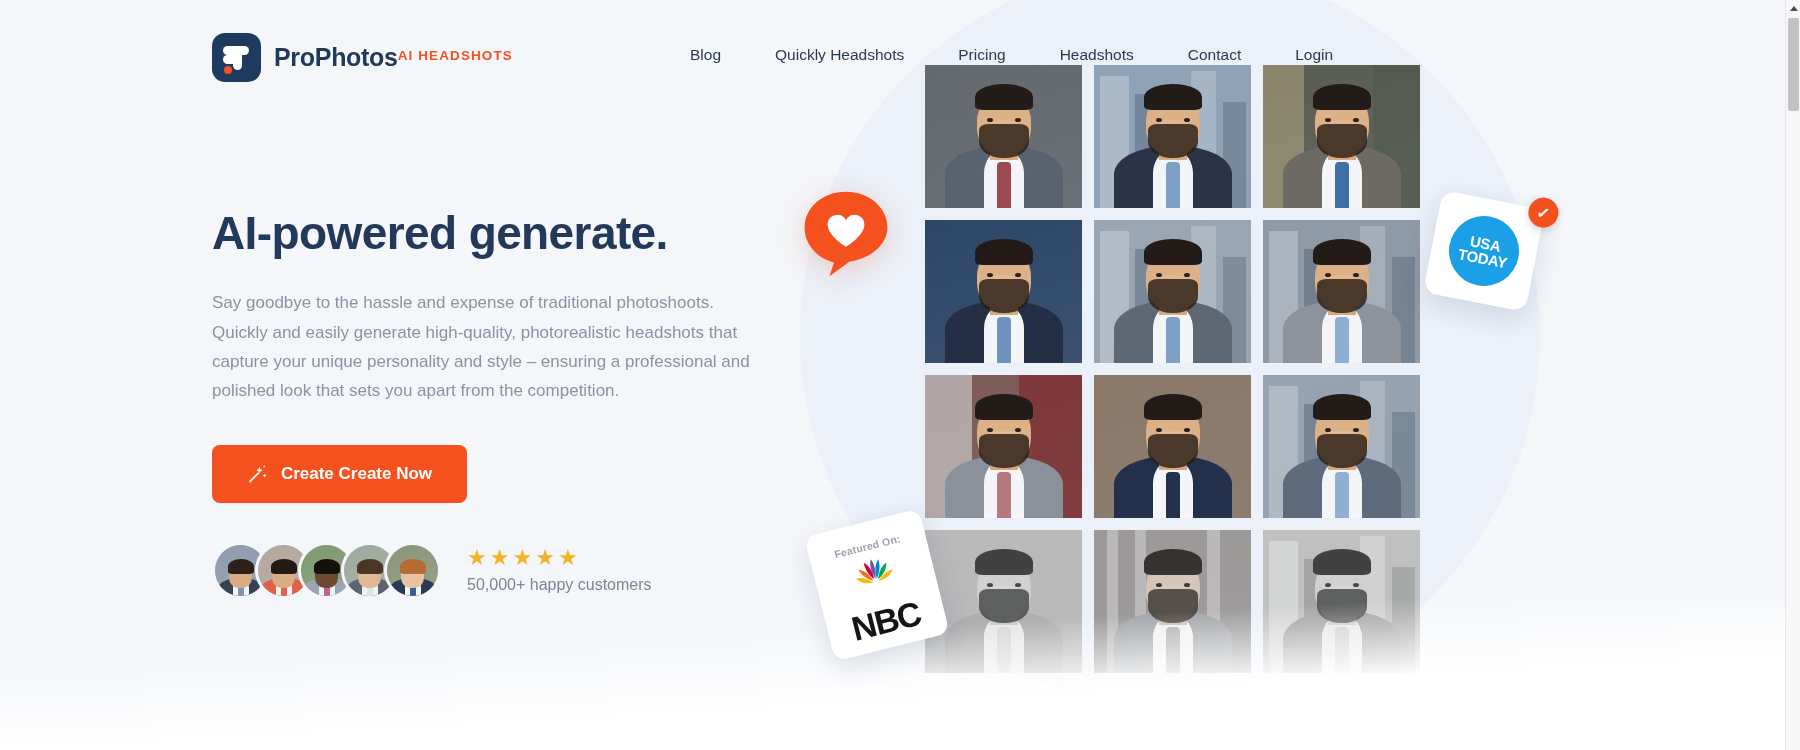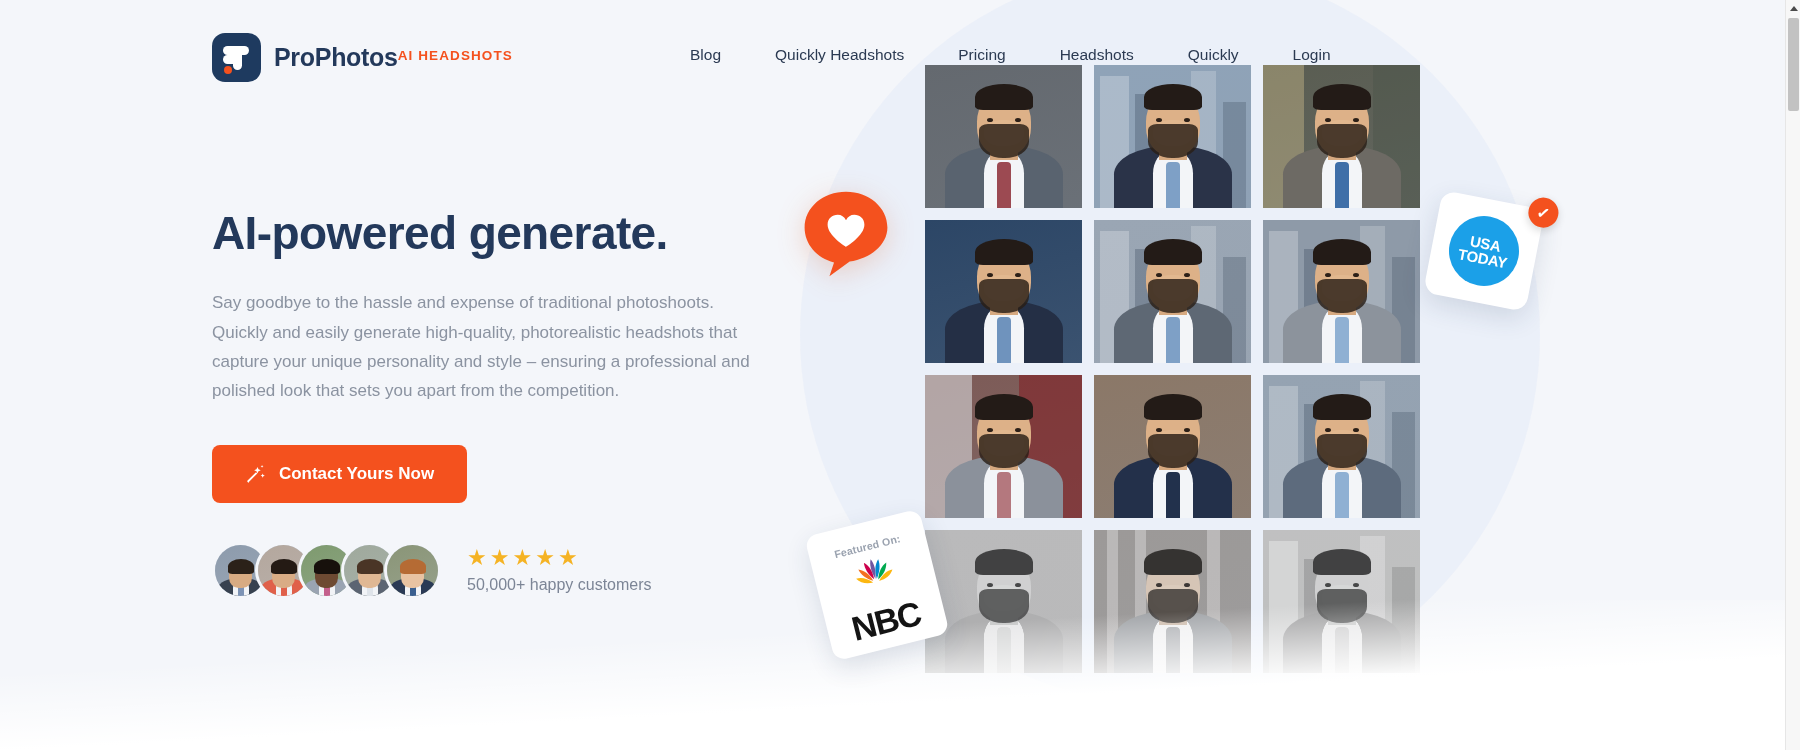--- a/index.html
+++ b/index.html
@@ -420,21 +420,21 @@
         <div class="brand-name">ProPhotos</div>
         <div class="brand-sub">AI HEADSHOTS</div>
       </div>
     </div>
 
     <nav class="nav">
       <a href="#">Blog</a>
       <a href="#">Quickly Headshots</a>
       <a href="#">Pricing</a>
       <a href="#">Headshots</a>
-      <a href="#">Quickly</a>
+      <a href="#">Contact</a>
       <a href="#">Login</a>
     </nav>
 
   </div>
 
   <div class="hero-left">
     <h1 class="hero-title">
       <br>
       <br>
       <span>AI-powered generate.</span>
@@ -444,21 +444,21 @@
 
     <button class="btn-create">
       <span class="wand-icon">
         <svg viewBox="0 0 24 24" width="22" height="22" fill="#ffffff">
           <path d="M4.2 20.6 L13.4 11.4 L12 10 L2.8 19.2 Q2.1 19.9 2.8 20.6 L3.5 21.3 Q4.2 22 4.2 20.6 Z"></path>
           <path d="M13.6 4.3 L14.7 6.8 L17.2 7.9 L14.7 9 L13.6 11.5 L12.5 9 L10 7.9 L12.5 6.8 Z"></path>
           <path d="M19.3 11.4 L20 13 L21.6 13.7 L20 14.4 L19.3 16 L18.6 14.4 L17 13.7 L18.6 13 Z"></path>
           <path d="M18.6 2.1 L19.1 3.2 L20.2 3.7 L19.1 4.2 L18.6 5.3 L18.1 4.2 L17 3.7 L18.1 3.2 Z"></path>
         </svg>
       </span>
-      <span>Contact Yours Now</span>
+      <span>Create Create Now</span>
     </button>
 
     <div class="social-proof">
       <div class="avatars" id="avatars">
           <div class="avatar">
             <div class="av-bg" style="background:linear-gradient(160deg,#8d9bac,#8d9baccc)"></div>
             <div class="av-body" style="background:#37414f"></div>
             <div class="av-shirt"></div>
             <div class="av-tie" style="background:#7d93b5"></div>
             <div class="av-head" style="background:#d8ab82"></div>

